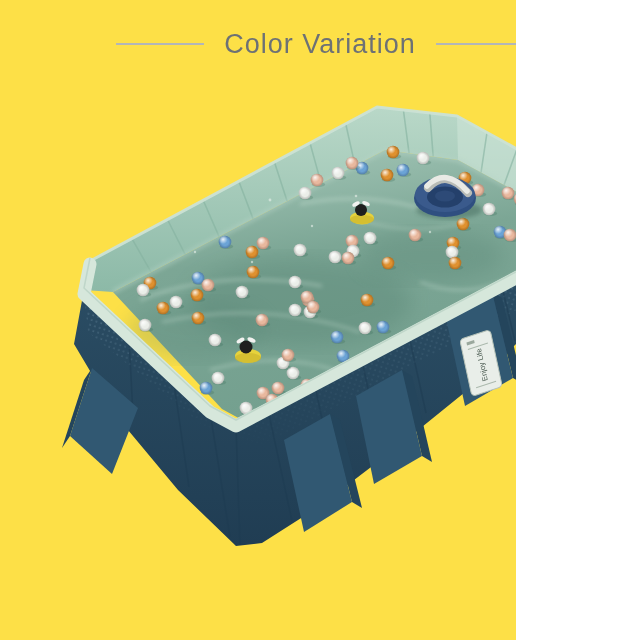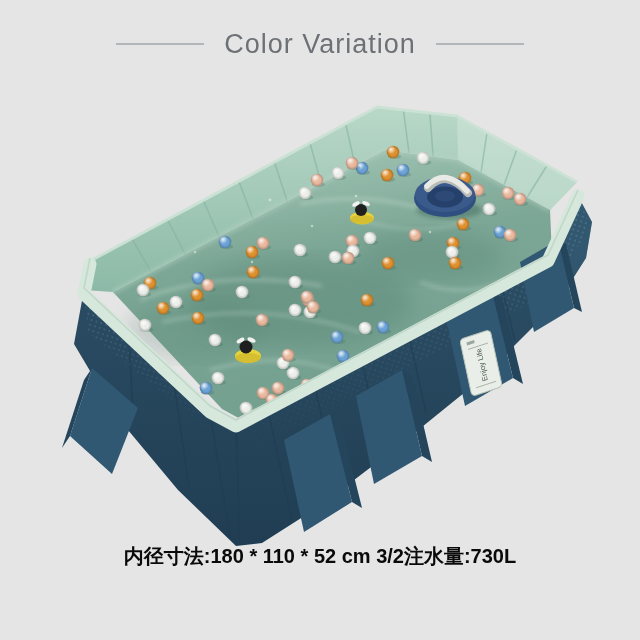--- a/index.html
+++ b/index.html
@@ -1,17 +1,17 @@
 <!DOCTYPE html>
 <html style="--title-gray: #6d7175; --spec-black: #0a0a0a; --navy-wall: #2d5068; --navy-dark: #24455c; --navy-leg: #315872; --mint-wall: #a3c9b7; --mint-rim: #d6e7db; --water-light: #9cc0b0; --water-deep: #5d8a7a; --ring-navy: #2f4f80; --float-yellow: #e6d23c;"><head>
 <meta charset="utf-8">
 <style>
   html,body{margin:0;padding:0;background:#fff;}
   .canvas{
-    position:relative;width:640px;height:640px;background:#e5e5e5;overflow:hidden;
+    position:relative;width:516px;height:640px;background:#fde047;overflow:hidden;
     font-family:"Liberation Sans", sans-serif;
   }
   
   .header{
     position:absolute;top:24px;left:0;width:640px;height:40px;
     display:flex;align-items:center;justify-content:center;gap:20px;
   }
   .header .rule{width:88px;height:2px;background:#b3b6b8;}
   .header h1{
     margin:0;font-size:27px;font-weight:400;letter-spacing:1px;
@@ -607,15 +607,14 @@
         <line x1="-10" y1="22" x2="11" y2="22" stroke="#aab8ac" stroke-width="1"></line>
         <text transform="rotate(-90)" x="-2" y="3" text-anchor="middle" font-size="7.5" font-family="Liberation Sans, sans-serif" fill="#4a5a50">Enjoy Life</text>
       </g>
     </g>
 
     <path d="M90,264 L84,294 L210,412 L236,426 L548,261 L578,196" fill="none" class="f-rim" stroke-width="13" stroke-linejoin="round" stroke-linecap="round"></path>
     <path d="M90,264 L84,294 L210,412 L236,426 L548,261 L578,196" fill="none" stroke="#b9d2c4" stroke-width="1.5" opacity="0.8" stroke-linejoin="round" transform="translate(0,-6)"></path>
   </svg>
 
   <div class="specs">
-    <div>内径寸法:180 * 110 * 52 cm 3/2注水量:730L</div>
   </div>
 </div>
 
 </body></html>

